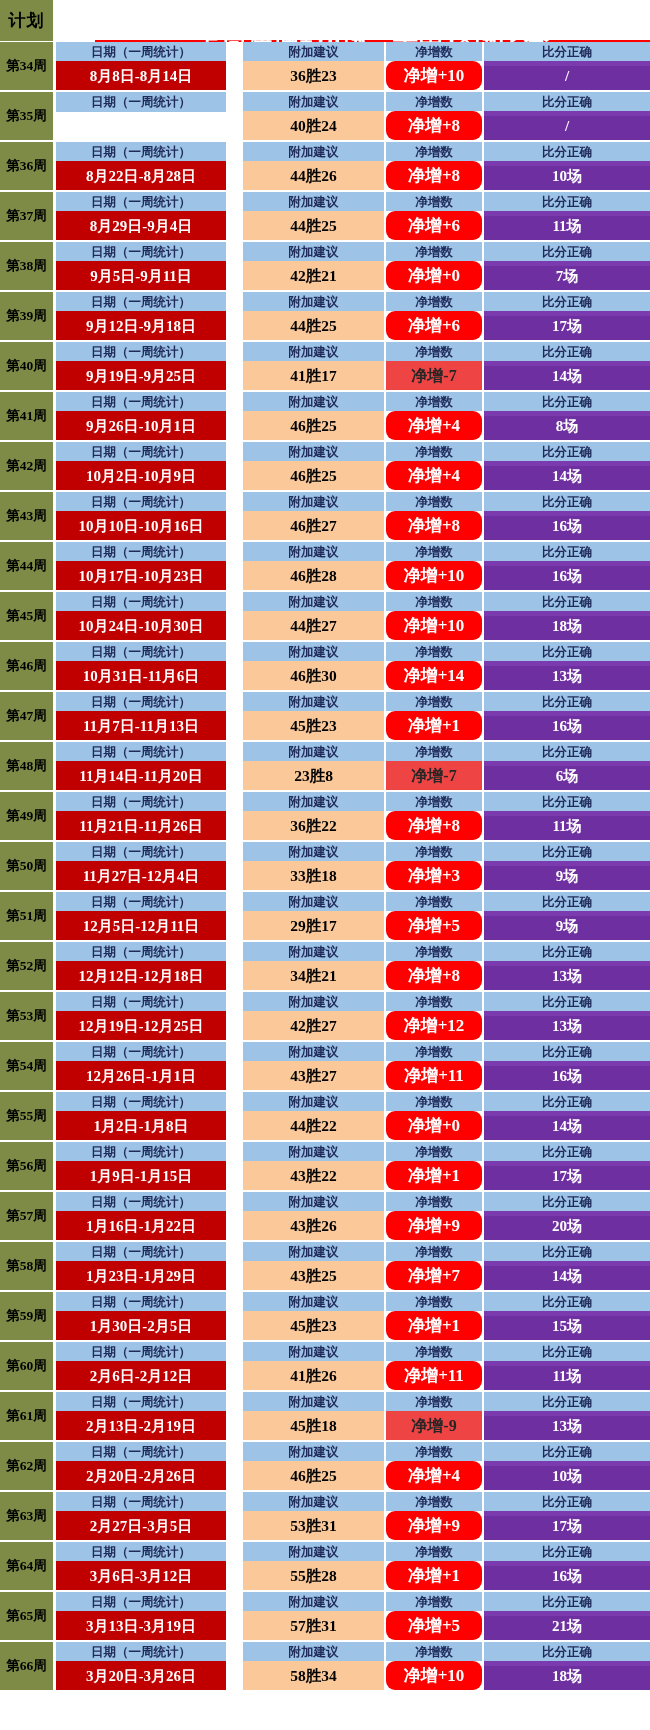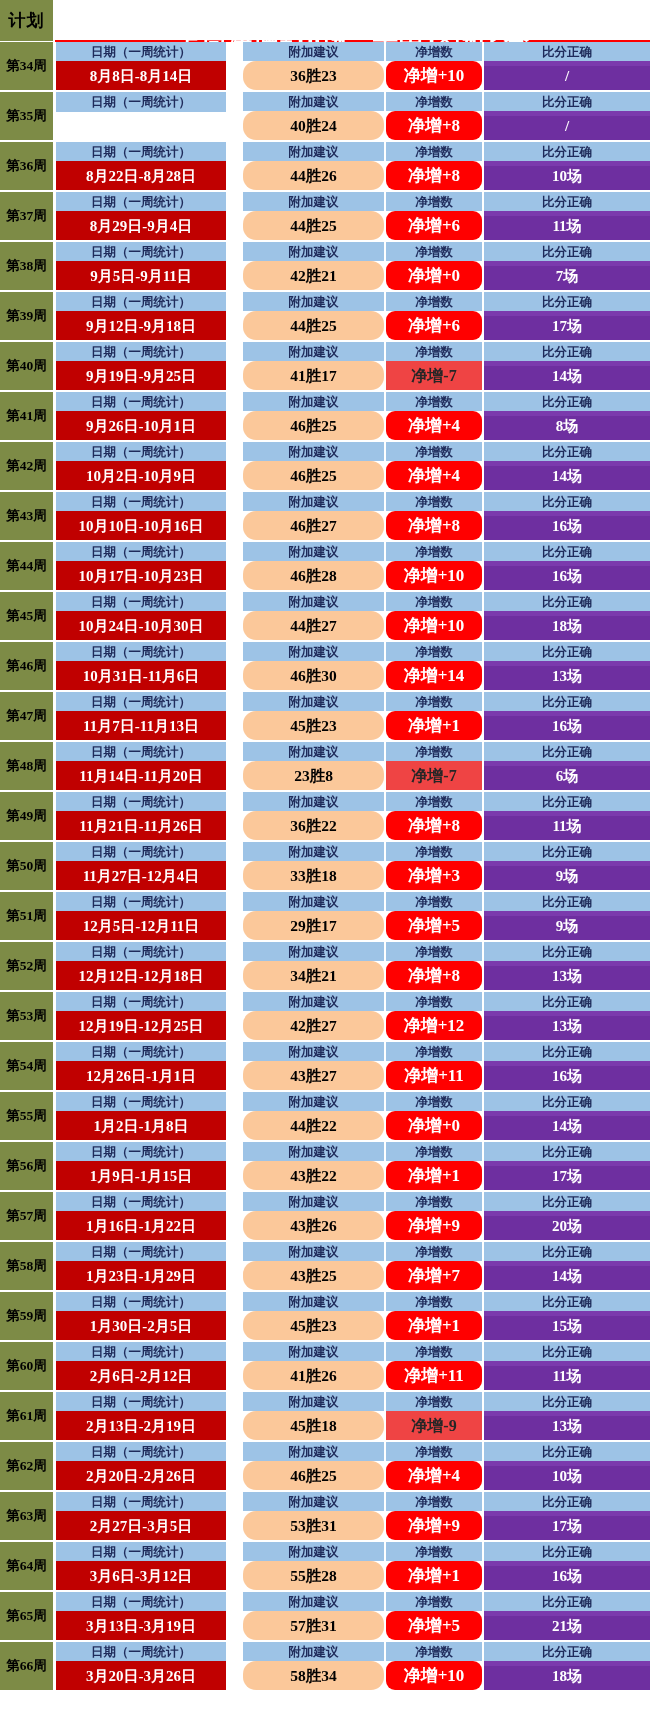--- a/index.html
+++ b/index.html
@@ -14,20 +14,21 @@
     position:relative;
     background:#ffffff;
   }
 
   
   .titlebar{
     display:flex;
     height:42px;
     width:650px;
     background:#ffffff;
+    gap:20px;
   }
   .title-label{
     width:53px;
     flex:0 0 53px;
     background:#7d8b46;
     color:#000000;
     display:flex;
     align-items:center;
     justify-content:center;
     font-size:17px;
@@ -106,21 +107,21 @@
     height:30px;
     line-height:30px;
     text-align:center;
     box-sizing:border-box;
     overflow:hidden;
     white-space:nowrap;
     font-weight:bold;
   }
 
   .vl.date{background:#C00000;color:#ffffff;font-size:15px;}
-  .vl.adv {background:#FBC89A;color:#000000;font-size:15.5px;border-radius:13px;}
+  .vl.adv {background:#FBC89A;color:#000000;font-size:15.5px;}
   .vl.net.pos{background:#FF0000;color:#ffffff;font-size:17px;border-radius:9px;}
   .vl.net.neg{background:#ef4444;color:#262626;font-size:16px;}
   .vl.sc  {background:#7030A0;color:#ffffff;font-size:15px;}
 
   
   .col-sc .vl.sc{
     background:linear-gradient(to bottom,#7B3AAD 0px,#7B3AAD 5px,#6E2FA0 5px,#6E2FA0 100%);
   }
 </style>
 </head>

